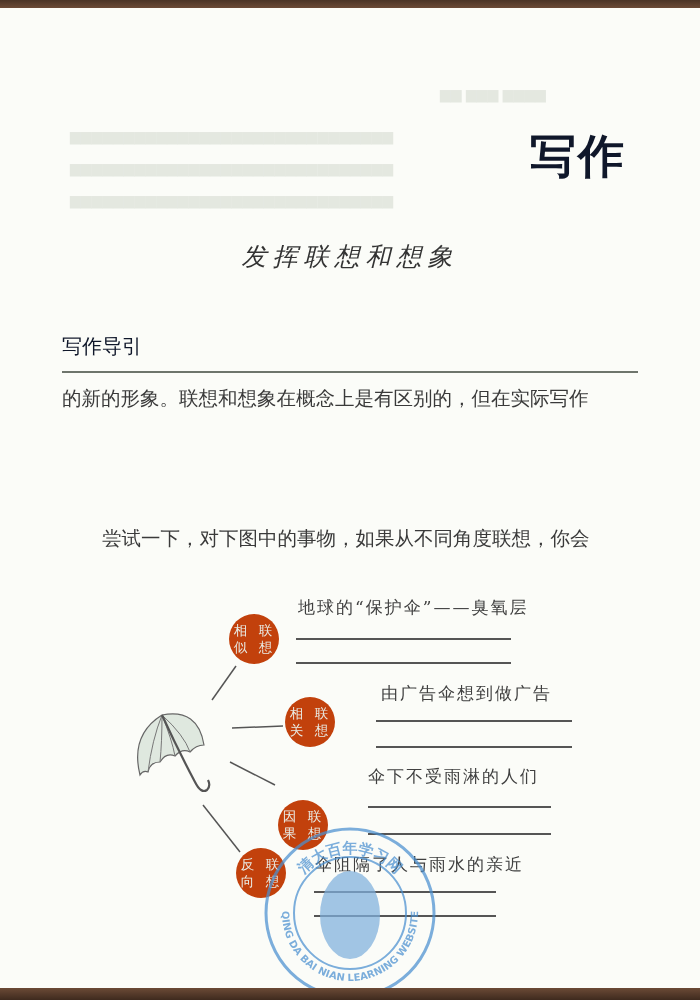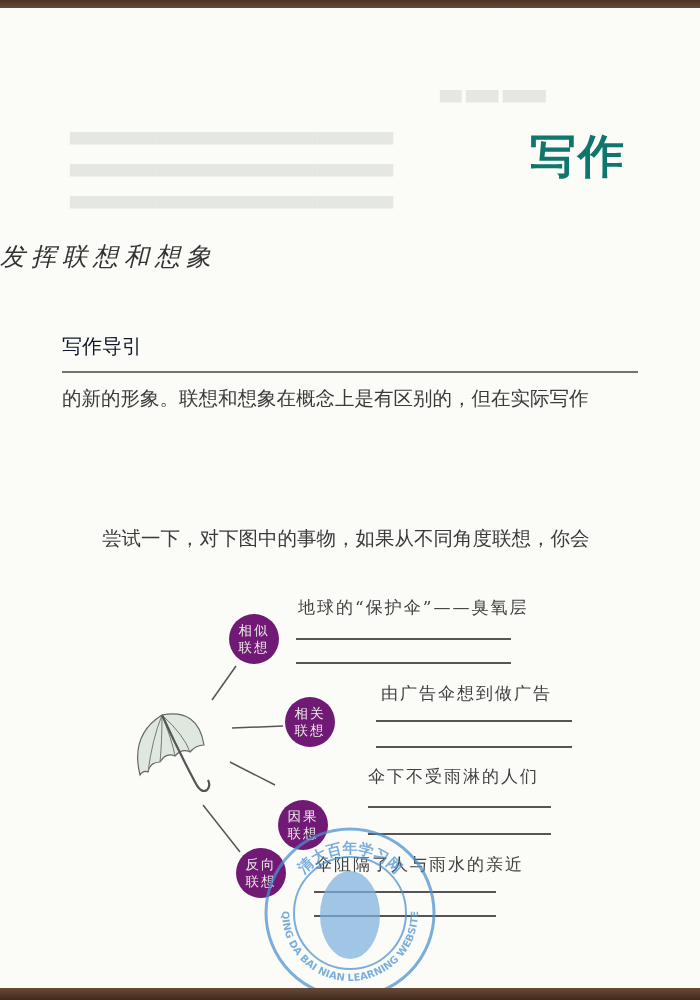--- a/index.html
+++ b/index.html
@@ -1,26 +1,26 @@
 <!DOCTYPE html>
 <html><head>
 <meta charset="utf-8">
 <style>
   html, body { margin:0; padding:0; }
   body { width:700px; height:1000px; position:relative; overflow:hidden; background:#fbfcf8; font-family:"DejaVu Serif", serif; color:#2b2b2b; }
   .bar-top { position:absolute; left:0; top:0; width:700px; height:8px; background:linear-gradient(#4a3426,#6b4a36); }
   .bar-bottom { position:absolute; left:0; top:988px; width:700px; height:12px; background:linear-gradient(#6b4a36,#3e2a1e); }
   .ghost { position:absolute; color:#e4e8e0; font-size:14px; white-space:nowrap; font-family:"DejaVu Sans", sans-serif; }
-  .big-title { position:absolute; left:530px; top:126px; font-size:46px; font-weight:bold; color:#0f766e; letter-spacing:2px; font-family:"DejaVu Sans", sans-serif; }
-  .sub-title { position:absolute; left:0; width:700px; top:240px; font-size:25px; color:#333; letter-spacing:6px; font-style:italic; }
+  .big-title { position:absolute; left:530px; top:126px; font-size:46px; font-weight:bold; color:#0f172a; letter-spacing:2px; font-family:"DejaVu Sans", sans-serif; }
+  .sub-title { position:absolute; left:0; width:700px; top:240px; text-align:center; font-size:25px; color:#333; letter-spacing:6px; font-style:italic; }
   .section-head { position:absolute; left:62px; top:333px; font-size:20px; color:#0f172a; font-family:"DejaVu Sans", sans-serif; }
   .section-rule { position:absolute; left:62px; top:371px; width:576px; height:2px; background:#6e756c; }
   .para { position:absolute; left:62px; width:576px; font-size:19.5px; line-height:34px; color:#3a3a3a; font-family:"DejaVu Sans", sans-serif; }
   .para .indent { display:inline-block; width:40px; }
-  .node { position:absolute; width:50px; height:50px; border-radius:50%; background:#701a75; color:#e9ece5; font-size:13.5px; line-height:17px; text-align:center; display:flex; align-items:center; justify-content:center; flex-direction:column; letter-spacing:2px; }
+  .node { position:absolute; width:50px; height:50px; border-radius:50%; background:#c2410c; color:#e9ece5; font-size:13.5px; line-height:17px; text-align:center; display:flex; align-items:center; justify-content:center; flex-direction:row; letter-spacing:2px; }
   .label { position:absolute; font-size:17px; color:#404040; white-space:nowrap; letter-spacing:2px; }
   .blank { position:absolute; height:1.5px; background:#555; }
   svg.connectors { position:absolute; left:0; top:0; }
   .stamp { position:absolute; left:262px; top:825px; width:176px; height:176px; opacity:0.72; }
 </style>
 </head>
 <body>
 
 <div class="bar-top"></div>
 

